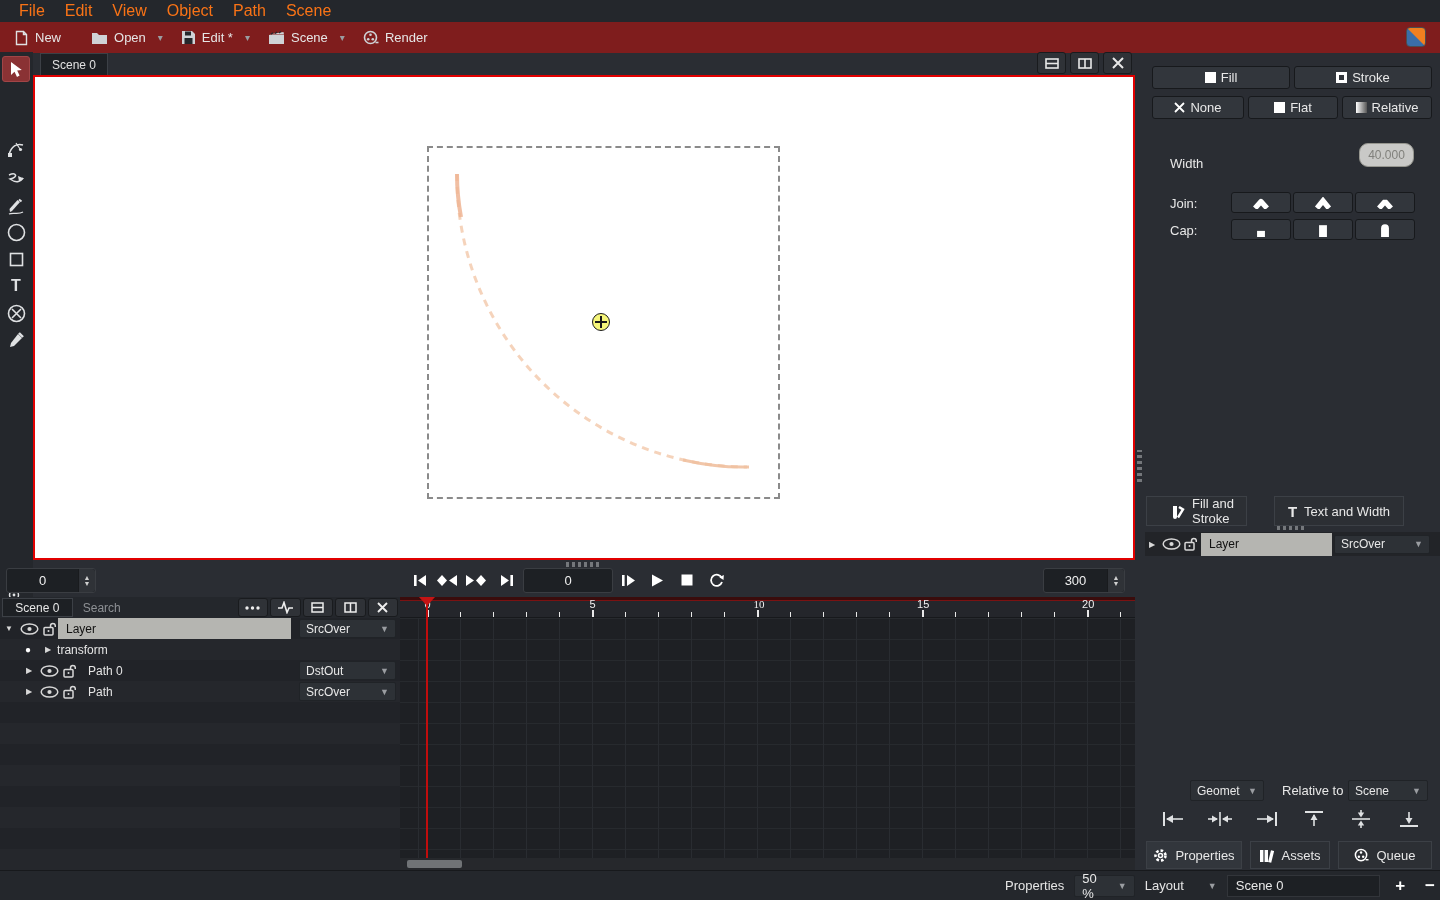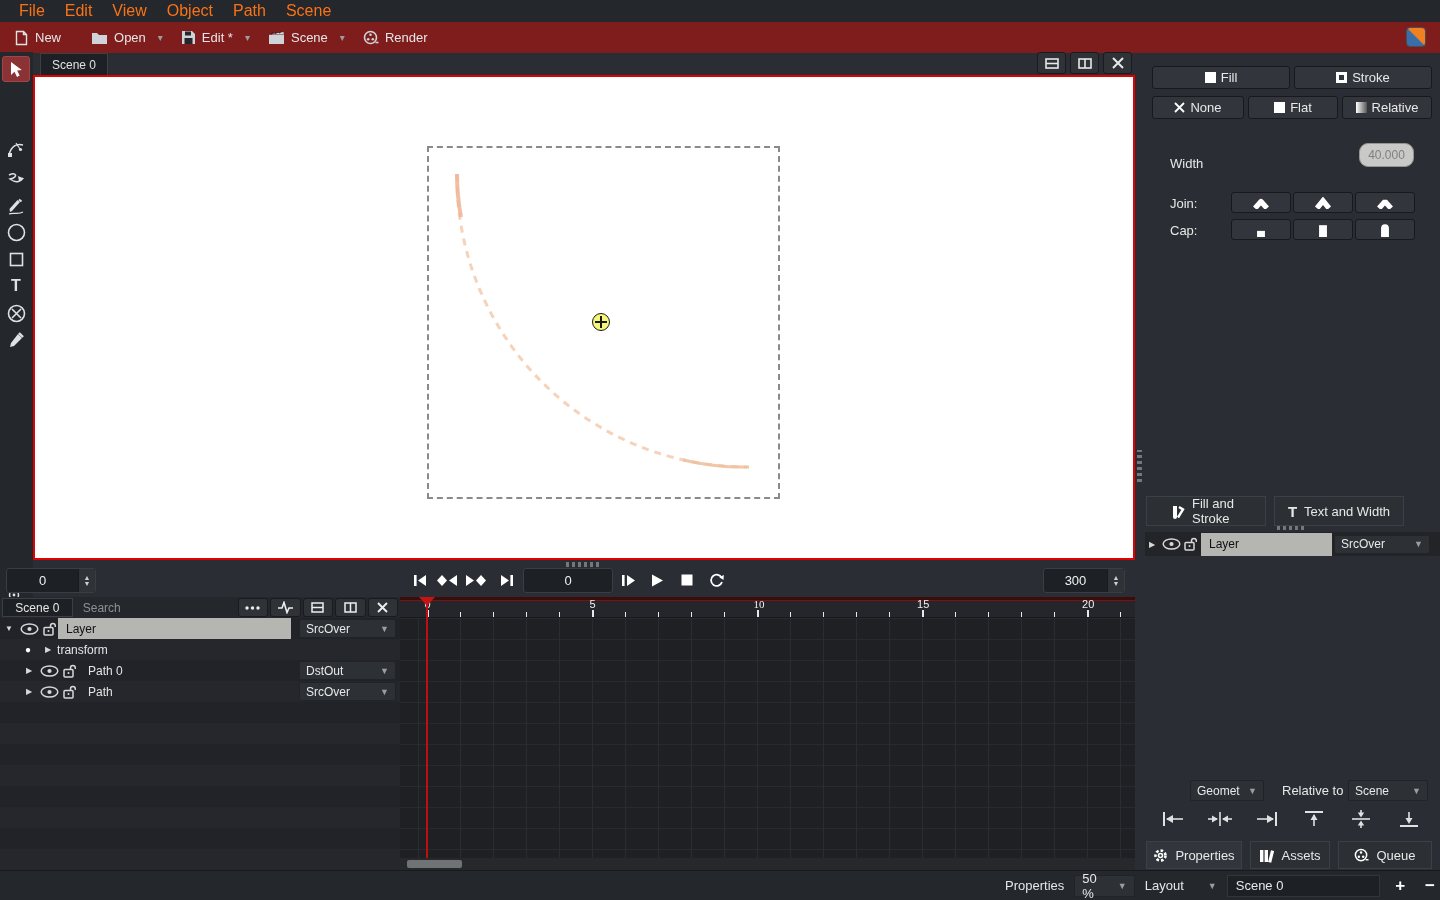--- a/index.html
+++ b/index.html
@@ -540,21 +540,21 @@
           <line x1="6" y1="7" x2="6" y2="16" stroke="#fff" stroke-width="9" stroke-linecap="square"></line>
         </svg>
     </div>
     <div class="rp-btn" style="left:1355px; top:219px; width:60px; height:21px;">
       <svg width="12" height="14" viewBox="0 0 12 16">
           <line x1="6" y1="6" x2="6" y2="16" stroke="#fff" stroke-width="9" stroke-linecap="round"></line>
         </svg>
     </div>
   </div>
 
-  <div class="panel-tab" style="left:1146px; width:120px;padding-left:24px;">
+  <div class="panel-tab" style="left:1146px; width:101px;padding-left:24px;">
     <span>
         <svg width="14" height="15" viewBox="0 0 14 15">
           <path d="M2,2 h4 v11 a2,2 0 0 1 -4,0 z" fill="#fff"></path>
           <path d="M8,3 l4,2.5 -5,8" fill="none" stroke="#fff" stroke-width="2.4"></path>
         </svg>
       </span>
     <span>Fill and Stroke</span>
   </div>
   <div class="panel-tab" style="left:1274px; width:130px;">
     <span style="font-weight:bold; font-size:15px;">T</span>

